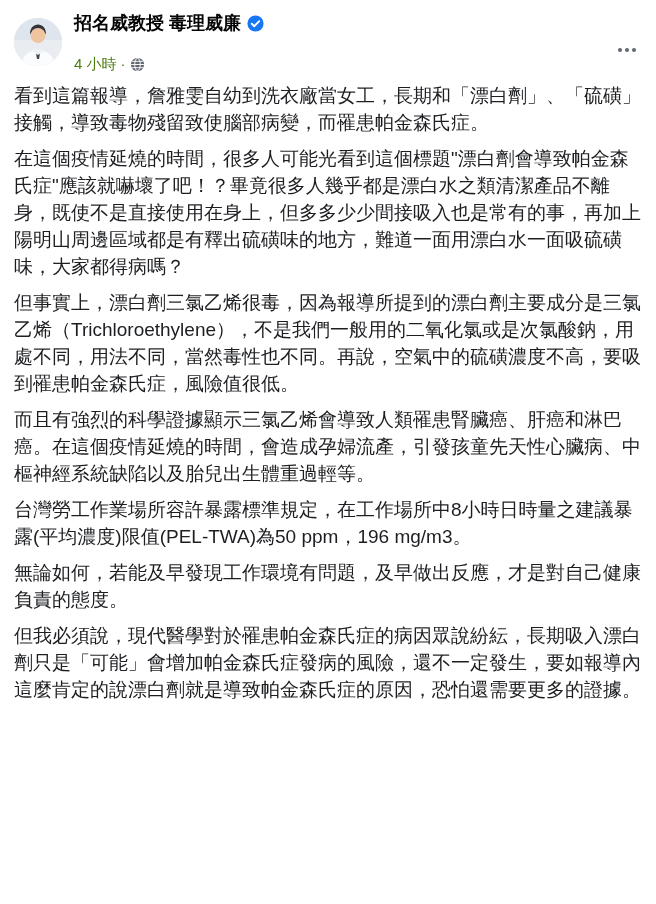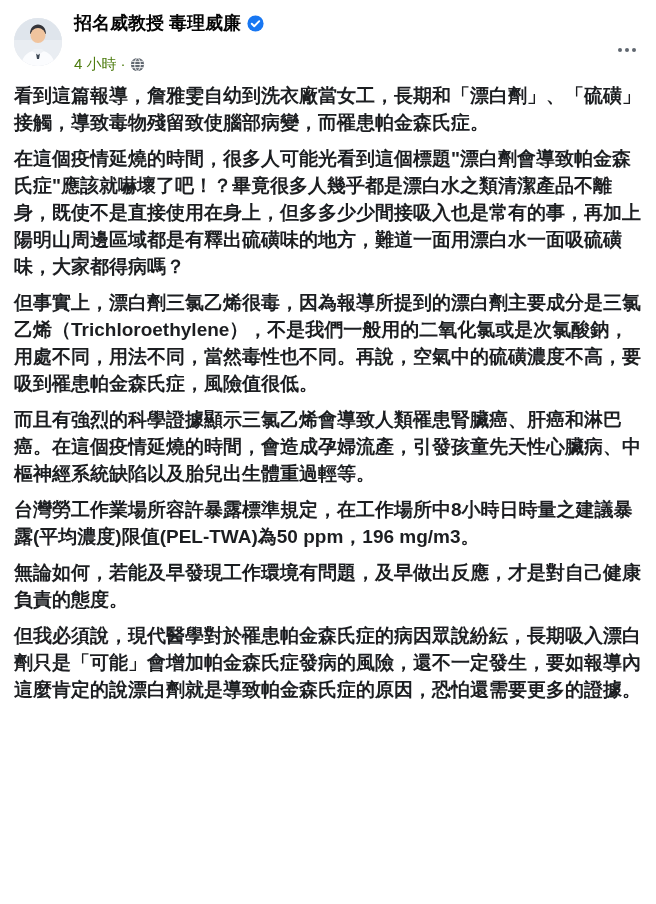--- a/index.html
+++ b/index.html
@@ -60,21 +60,21 @@
     padding: 8px 4px;
     cursor: pointer;
     border-radius: 4px;
   }
   .more .d {
     width: 4px; height: 4px;
     border-radius: 50%;
     background: #606770;
   }
   
-  .body { padding: 9px 14px 0 14px; font-weight: bold; }
+  .body { padding: 9px 14px 0 14px; }
   .para {
     margin: 0 0 9px 0;
     font-size: 19px;
     line-height: 27px;
     color: #1c1e21;
     word-break: break-word;
   }
   .tags a {
     color: #385898;
     text-decoration: underline;

